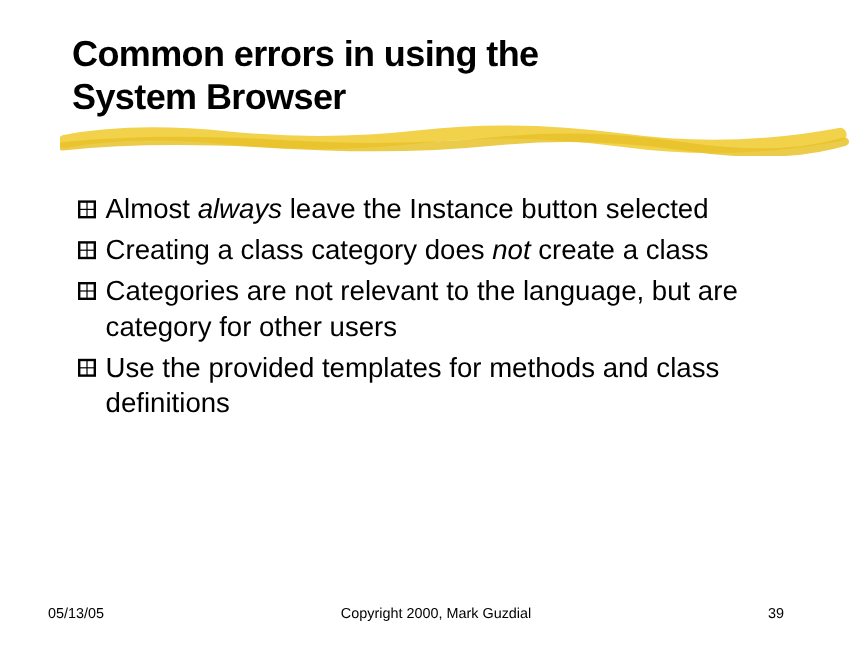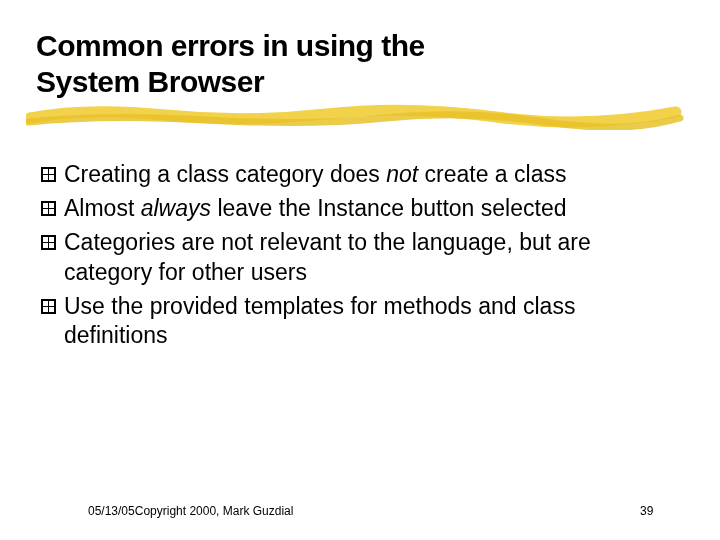--- a/index.html
+++ b/index.html
@@ -7,21 +7,21 @@
     width: 720px;
     height: 540px;
     background: #ffffff;
     font-family: Arial, Helvetica, sans-serif;
     position: relative;
     overflow: hidden;
   }
   .slide {
     width: 100%;
     height: 100%;
-    padding: 28px 40px 0 36px;
+    padding: 28px 40px 0 60px;
     position: relative;
   }
   .title {
     font-size: 30px;
     font-weight: 900;
     color: #000;
     line-height: 1.2;
     letter-spacing: -0.5px;
     font-family: Arial Black, Arial, sans-serif;
   }
@@ -60,22 +60,22 @@
     position: absolute;
     bottom: 22px;
     left: 40px;
     right: 40px;
     display: flex;
     justify-content: space-between;
     align-items: baseline;
     font-size: 12px;
     color: #000;
   }
-  .footer .date { text-align: left; margin-left: 48px; }
-  .footer .copy { flex: 1; }
+  .footer .date { text-align: left; }
+  .footer .copy { text-align: center; flex: 1; }
   .footer .page { text-align: left; width: 40px; }
 </style>
 </head>
 <body>
 
 <div class="slide">
 
   <div class="title">
     <span>Common errors in using the</span><br>
     <span>System Browser</span>
@@ -94,36 +94,36 @@
       <span class="icon">
         <svg width="18" height="18" viewBox="0 0 18 18">
           <rect x="1" y="1" width="15" height="15" fill="#000"></rect>
           <rect x="3" y="3" width="5" height="5" fill="#fff"></rect>
           <rect x="9" y="3" width="5" height="5" fill="#fff"></rect>
           <rect x="3" y="9" width="5" height="5" fill="#fff"></rect>
           <rect x="9" y="9" width="5" height="5" fill="#fff"></rect>
         </svg>
       </span>
       <span class="text">
-        <span>Creating a class category does </span><span class="italic">not</span><span> create a class</span>
+        <span>Almost </span><span class="italic">always</span><span> leave the Instance button selected</span>
       </span>
     </div>
 
     <div class="bullet">
       <span class="icon">
         <svg width="18" height="18" viewBox="0 0 18 18">
           <rect x="1" y="1" width="15" height="15" fill="#000"></rect>
           <rect x="3" y="3" width="5" height="5" fill="#fff"></rect>
           <rect x="9" y="3" width="5" height="5" fill="#fff"></rect>
           <rect x="3" y="9" width="5" height="5" fill="#fff"></rect>
           <rect x="9" y="9" width="5" height="5" fill="#fff"></rect>
         </svg>
       </span>
       <span class="text">
-        <span>Almost </span><span class="italic">always</span><span> leave the Instance button selected</span>
+        <span>Creating a class category does </span><span class="italic">not</span><span> create a class</span>
       </span>
     </div>
 
     <div class="bullet">
       <span class="icon">
         <svg width="18" height="18" viewBox="0 0 18 18">
           <rect x="1" y="1" width="15" height="15" fill="#000"></rect>
           <rect x="3" y="3" width="5" height="5" fill="#fff"></rect>
           <rect x="9" y="3" width="5" height="5" fill="#fff"></rect>
           <rect x="3" y="9" width="5" height="5" fill="#fff"></rect>

